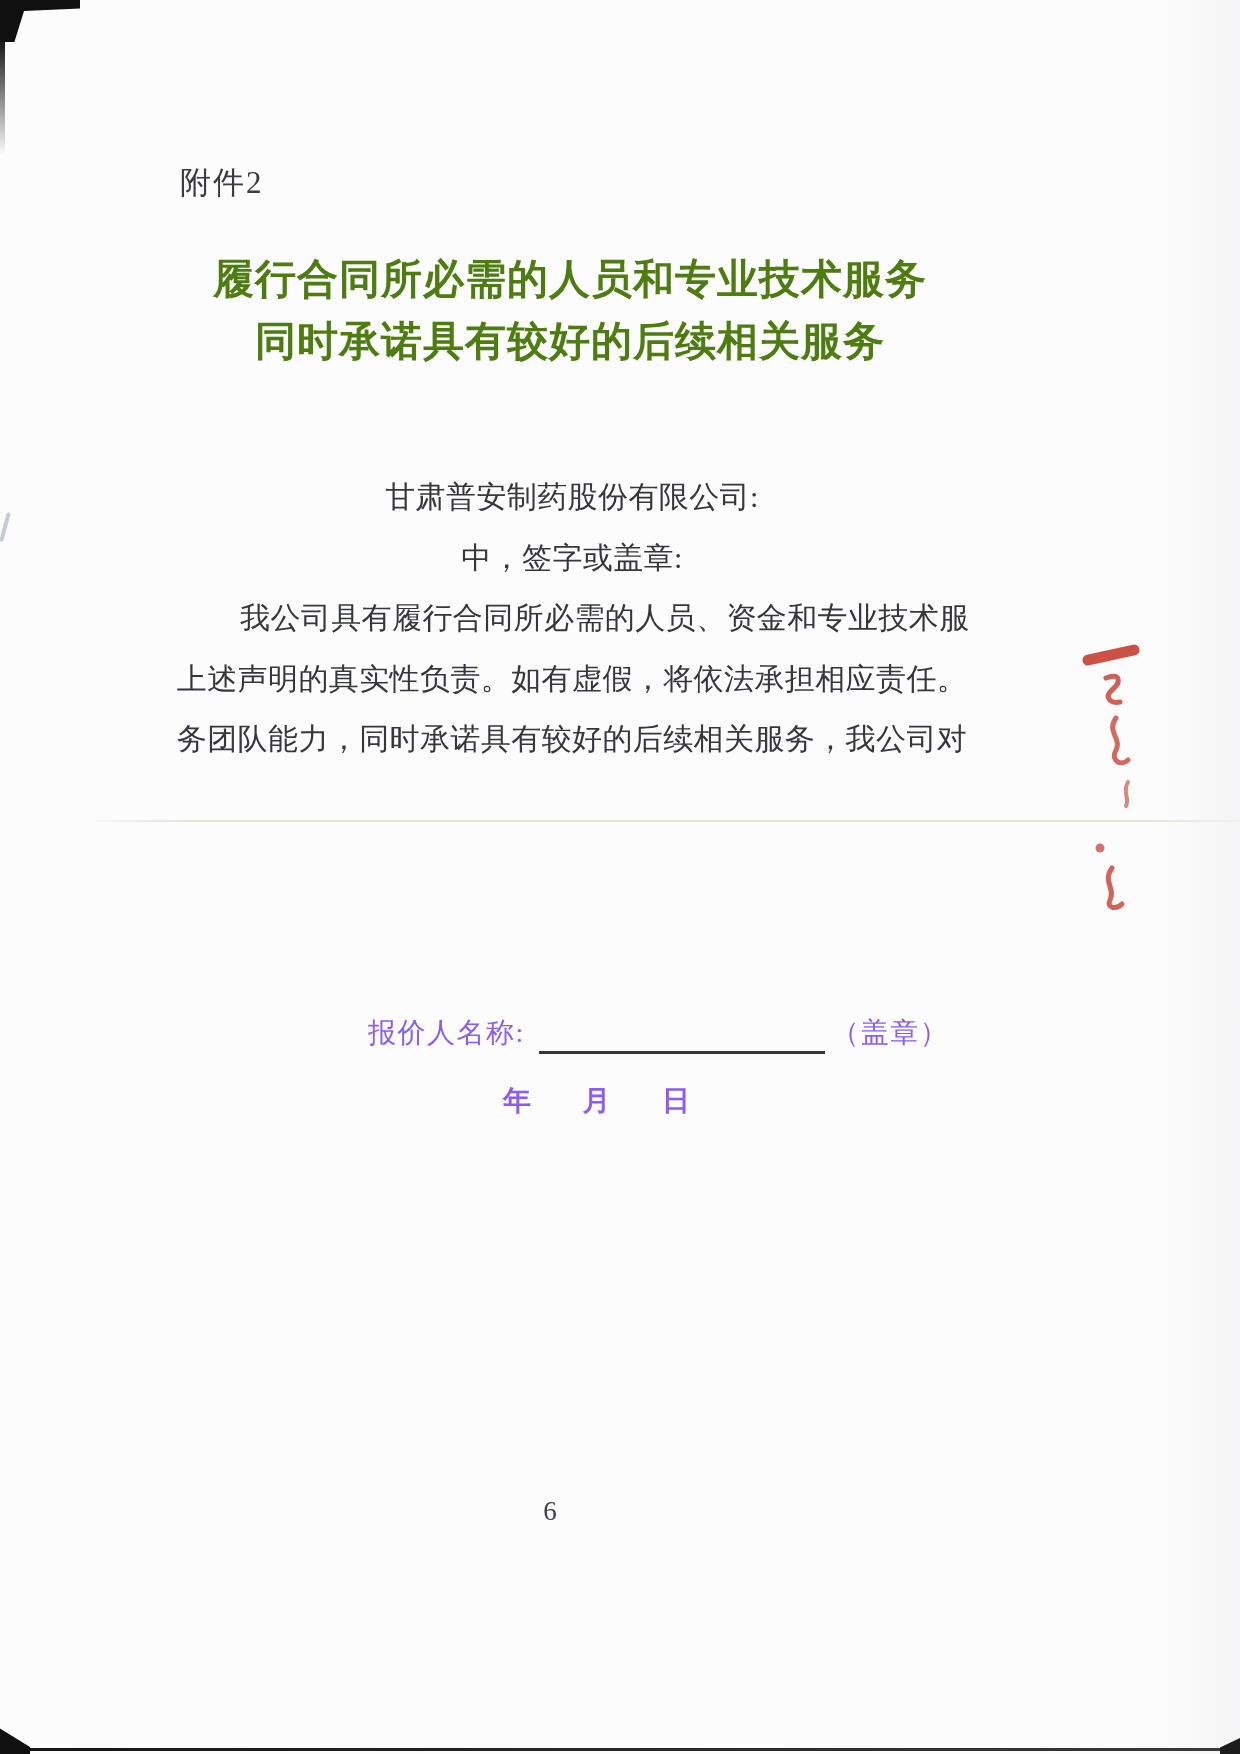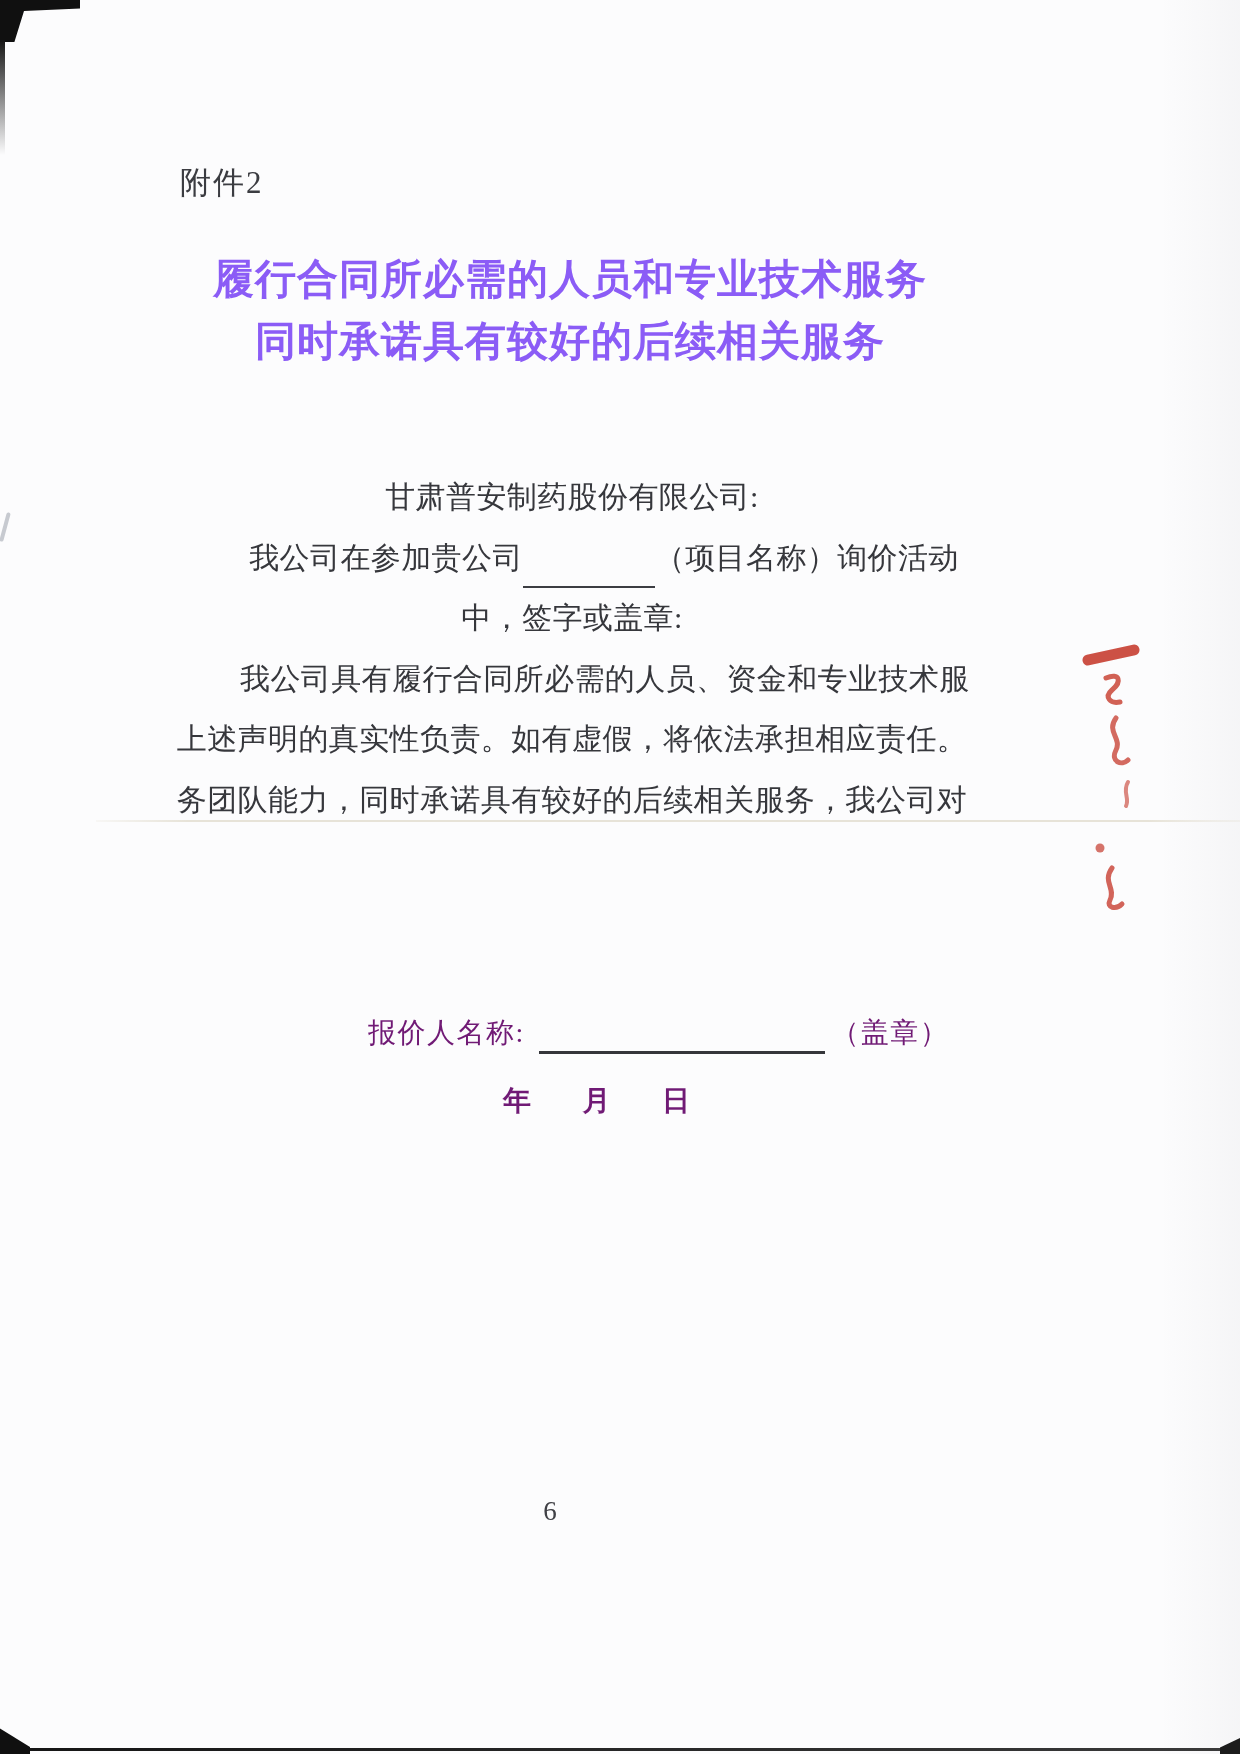--- a/index.html
+++ b/index.html
@@ -27,29 +27,29 @@
     background:linear-gradient(to right,#151515,#3a3a3a);}
   .corner-bl{position:absolute;left:0;top:1722px;width:30px;height:32px;background:#101010;
     clip-path:polygon(0 20%,100% 78%,100% 100%,0 100%);}
   .corner-br{position:absolute;left:1220px;top:1738px;width:20px;height:16px;background:#1c1c1c;
     clip-path:polygon(0 60%,100% 0,100% 100%,0 100%);}
   .stamp{position:absolute;left:1076px;top:642px;width:64px;height:270px;}
 
   
   .attachment{position:absolute;left:180px;top:150px;font-size:31px;letter-spacing:2px;color:#3b3c41;margin-top:12px;}
   .title{position:absolute;left:120px;top:248px;width:900px;text-align:center;
-    font-size:41px;font-weight:bold;line-height:62px;letter-spacing:1px;color:#8b5cf6;}
+    font-size:41px;font-weight:bold;line-height:62px;letter-spacing:1px;color:#4d7c0f;}
   .body-block{position:absolute;left:176px;top:467px;width:792px;font-size:30px;
     line-height:60.5px;letter-spacing:.4px;}
   .body-line{white-space:nowrap;text-align:center;}
   .indent{padding-left:64px;}
   .blank{display:inline-block;vertical-align:bottom;border-bottom:2px solid #3c3d42;height:40px;}
   .blank-project{width:132px;}
   .sig-block{position:absolute;left:368px;top:1012px;width:640px;font-size:28px;
-    letter-spacing:1.5px;line-height:42px;color:#701a75;}
+    letter-spacing:1.5px;line-height:42px;color:#8b5cf6;}
   .sig-line{white-space:nowrap;margin-bottom:26px;}
   .blank-bidder{width:286px;border-bottom:3px solid #35363b;height:36px;margin:0 6px;}
   .blank-rep{width:80px;border-bottom:3px solid #35363b;height:36px;margin:0 2px;}
   .date-line{padding-left:135px;font-weight:bold;}
   .date-line span{display:inline-block;}
   .date-gap{width:50px;}
   .page-number{position:absolute;left:0;top:1496px;width:1100px;text-align:center;
     font-size:27px;color:#404146;}
 </style>
 </head>
@@ -79,23 +79,20 @@
 
   <div class="attachment">附件2</div>
 
   <div class="title">
     <div>履行合同所必需的人员和专业技术服务</div>
     <div>同时承诺具有较好的后续相关服务</div>
   </div>
 
   <div class="body-block">
     <div class="body-line">甘肃普安制药股份有限公司:</div>
-    <div class="body-line indent">
-      <span>我公司在参加贵公司</span><span class="blank blank-project"></span><span>（项目名称）询价活动</span>
-    </div>
     <div class="body-line">中，签字或盖章:</div>
     <div class="body-line indent">我公司具有履行合同所必需的人员、资金和专业技术服</div>
     <div class="body-line">上述声明的真实性负责。如有虚假，将依法承担相应责任。</div>
     <div class="body-line">务团队能力，同时承诺具有较好的后续相关服务，我公司对</div>
   </div>
 
   <div class="sig-block">
     <div class="sig-line">
       <span>报价人名称:</span>
       <span class="blank blank-bidder"></span><span>（盖章）</span>

